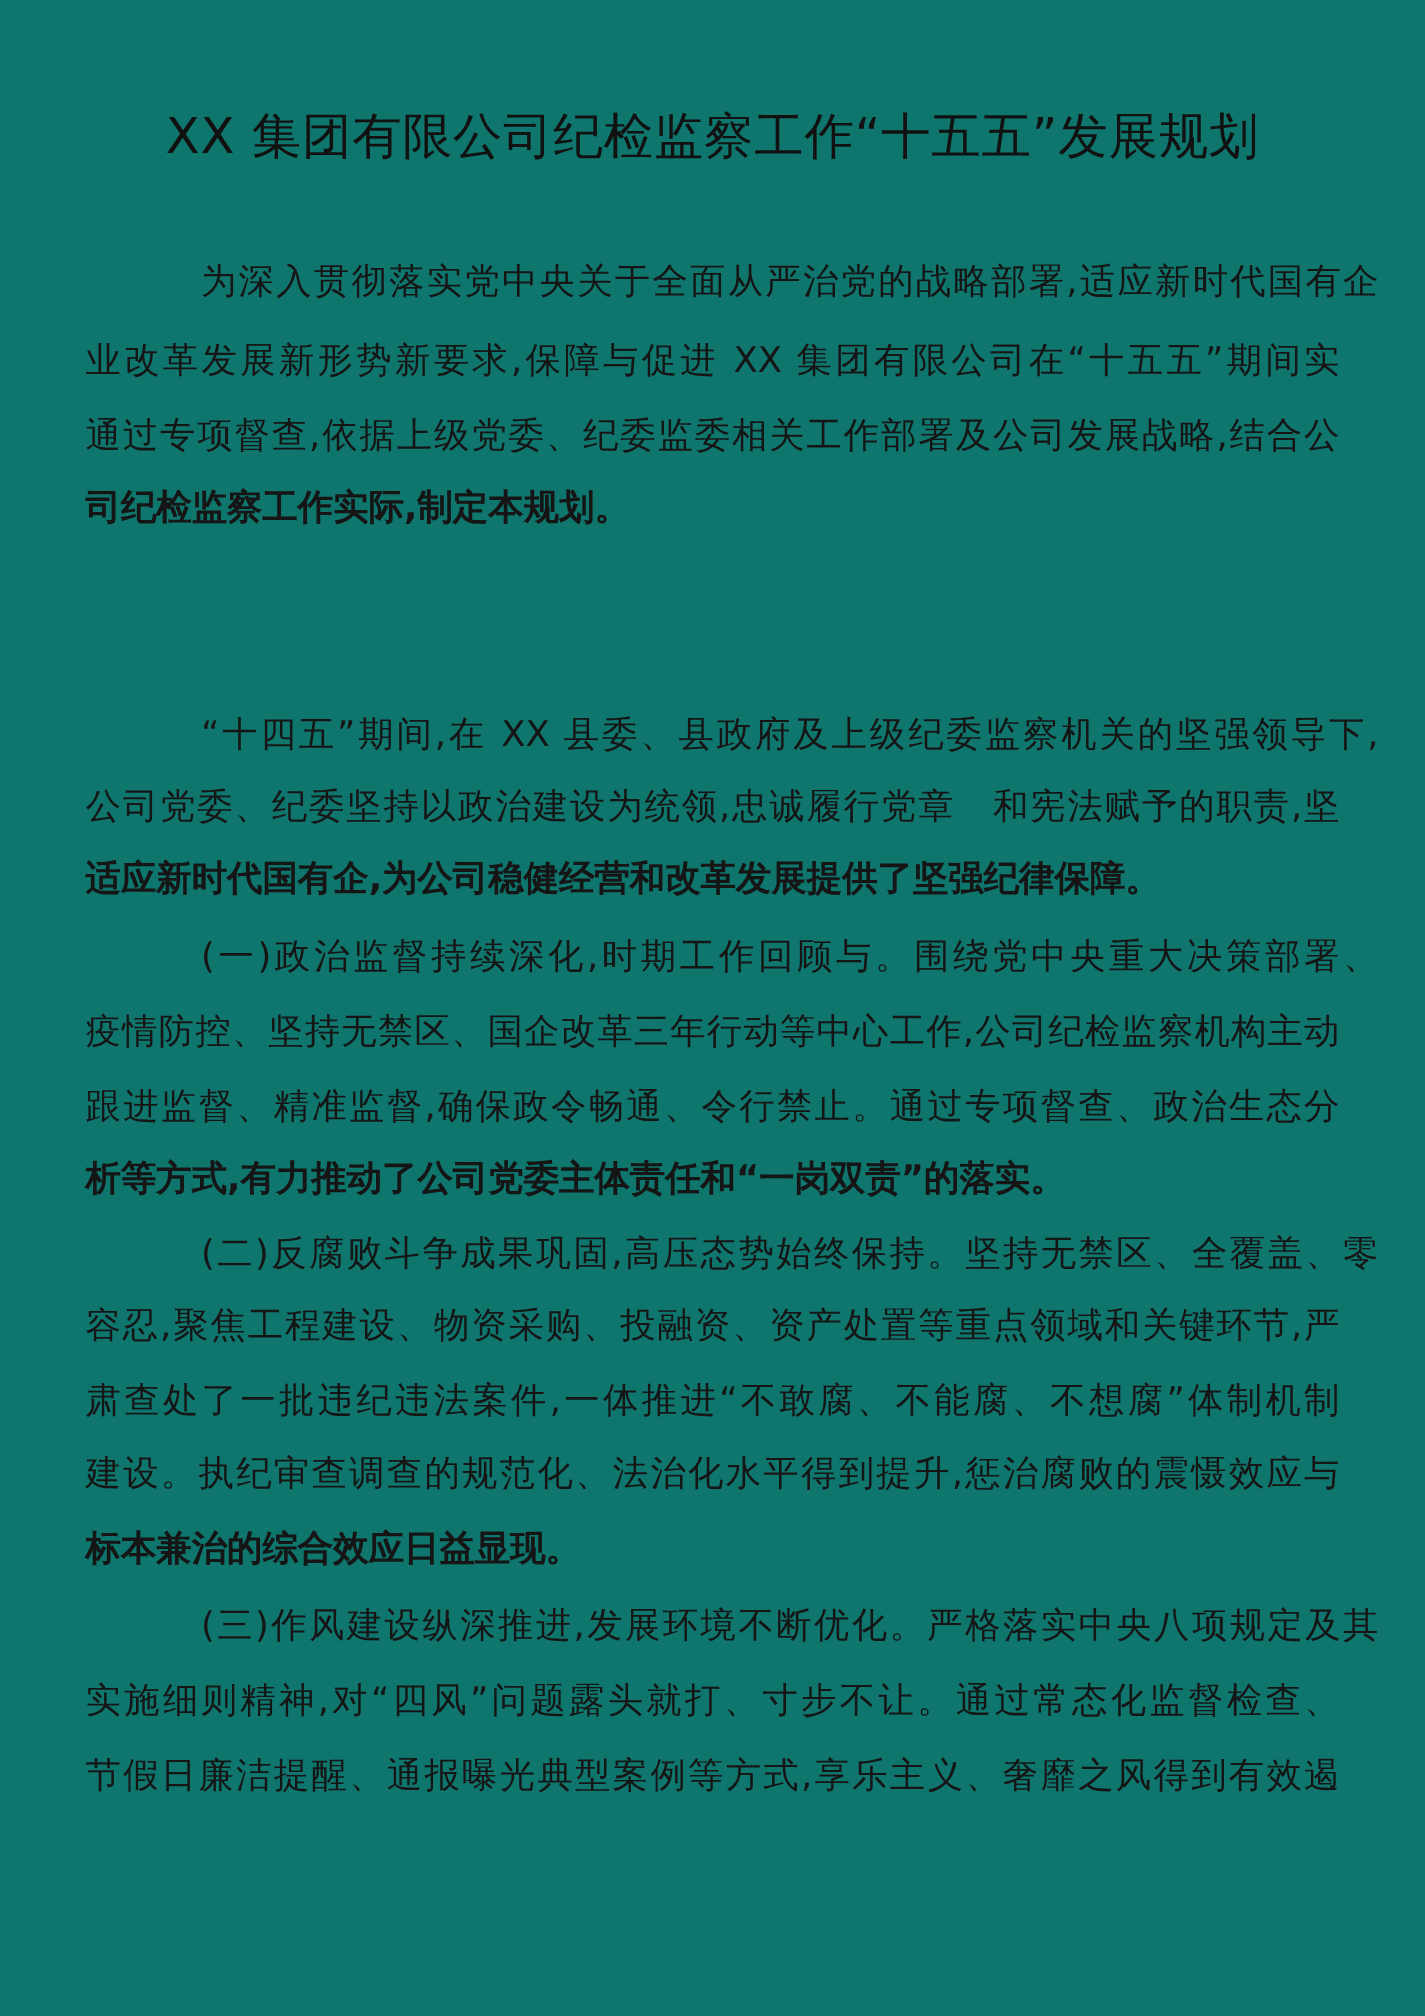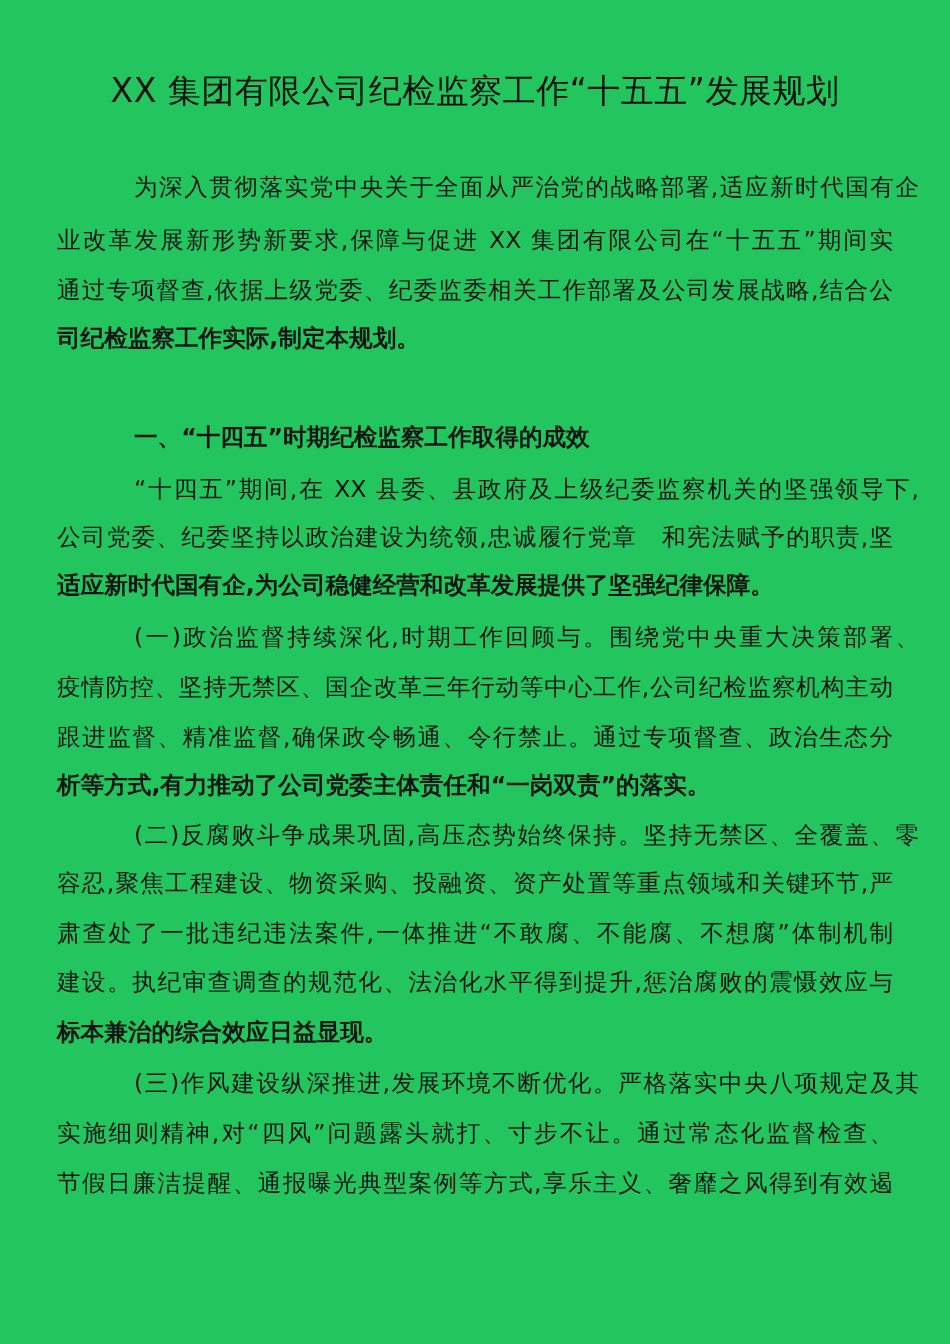--- a/index.html
+++ b/index.html
@@ -12,21 +12,21 @@
       height: 1344px;
       position: relative;
       overflow: hidden;
       font-family: "DejaVu Sans", "Liberation Sans", sans-serif;
       color: #111111;
     }
     .page {
       position: absolute;
       left: 0; top: 0;
       width: 950px; height: 1344px;
-      background: #22c55e;
+      background: #0f766e;
     }
     .title {
       position: absolute;
       left: 0;
       width: 950px;
       top: 66px;
       height: 50px;
       line-height: 50px;
       text-align: center;
       font-size: 33px;
@@ -64,21 +64,20 @@
   <div class="title">XX 集团有限公司纪检监察工作“十五五”发展规划</div>
 
   <div>
     <div class="line indent" style="top:169px">为深入贯彻落实党中央关于全面从严治党的战略部署,适应新时代国有企</div>
     <div class="line" style="top:222px">业改革发展新形势新要求,保障与促进 XX 集团有限公司在“十五五”期间实</div>
     <div class="line" style="top:272px">通过专项督查,依据上级党委、纪委监委相关工作部署及公司发展战略,结合公</div>
     <div class="line last" style="top:320px">司纪检监察工作实际,制定本规划。</div>
   </div>
 
 
-  <div class="line indent last" style="top:419px">一、“十四五”时期纪检监察工作取得的成效</div>
 
   <div>
     <div class="line indent" style="top:471px">“十四五”期间,在 XX 县委、县政府及上级纪委监察机关的坚强领导下,</div>
     <div class="line" style="top:519px">公司党委、纪委坚持以政治建设为统领,忠诚履行党章　和宪法赋予的职责,坚</div>
     <div class="line last" style="top:567px">适应新时代国有企,为公司稳健经营和改革发展提供了坚强纪律保障。</div>
   </div>
 
   <div>
     <div class="line indent" style="top:619px">(一)政治监督持续深化,时期工作回顾与。围绕党中央重大决策部署、</div>
     <div class="line" style="top:669px">疫情防控、坚持无禁区、国企改革三年行动等中心工作,公司纪检监察机构主动</div>

